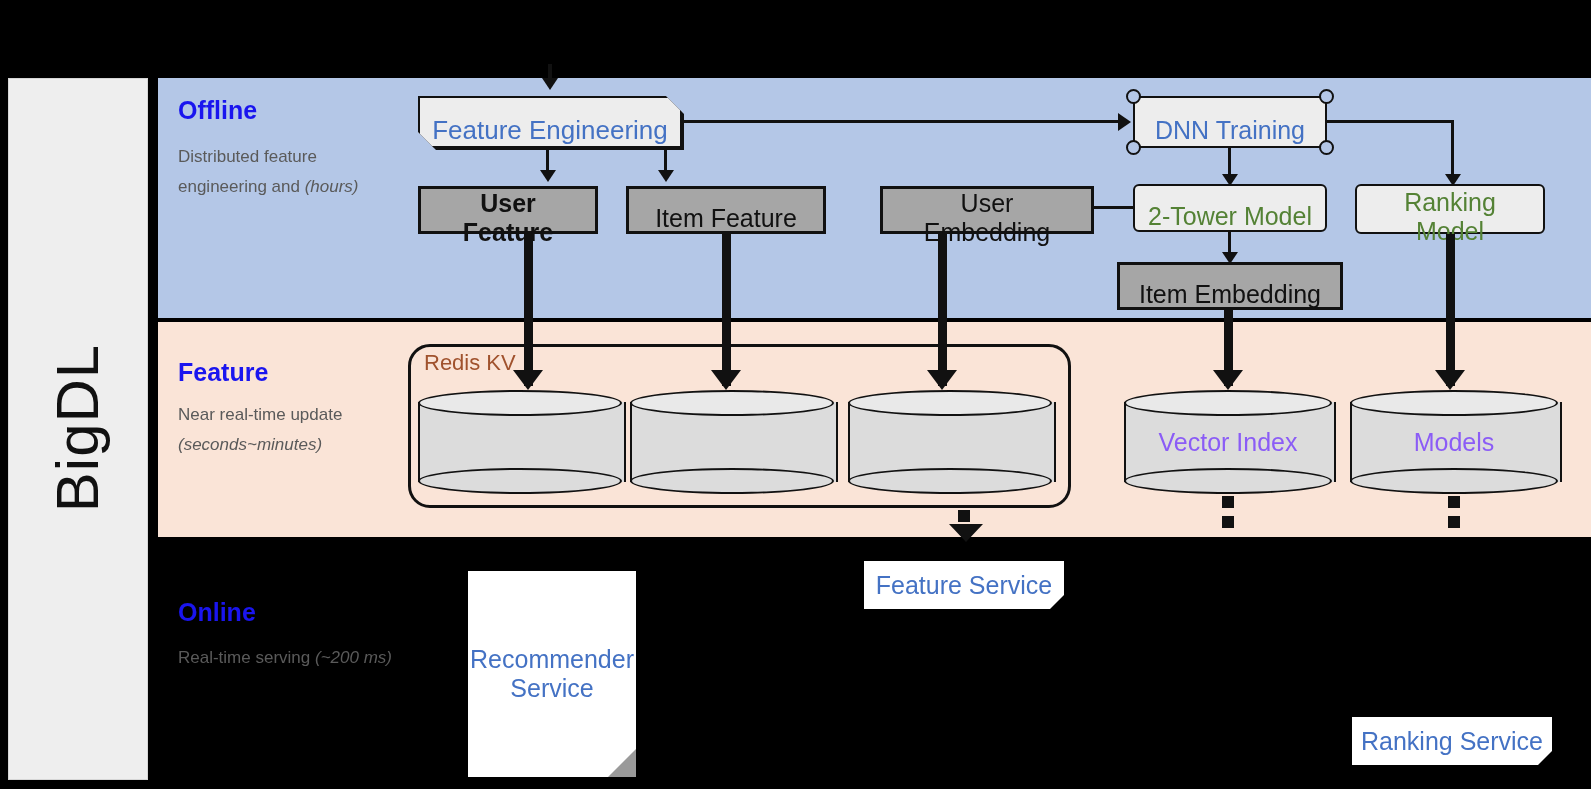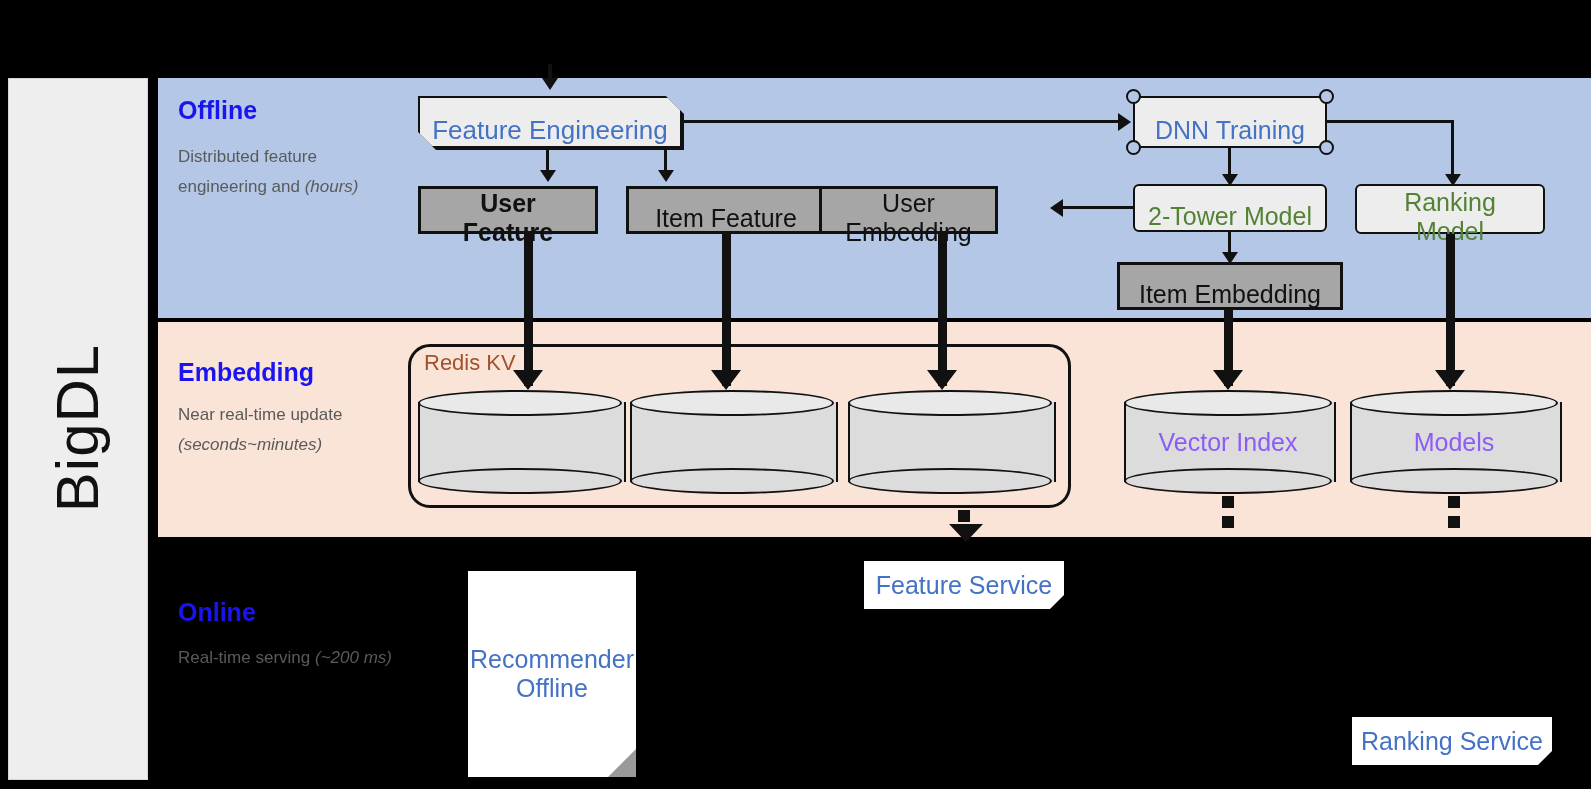--- a/index.html
+++ b/index.html
@@ -135,21 +135,21 @@
   <div id="bigdl-rail"></div>
   <div id="bigdl-label">BigDL</div>
 
   <div class="band" id="band-offline"></div>
   <div class="band" id="band-nearline"></div>
   <div class="band" id="band-online"></div>
 
   <div class="band-title" id="t-offline">Offline</div>
   <div class="band-sub" id="s-offline"><span>Distributed feature engineering and </span><i>(hours)</i></div>
 
-  <div class="band-title" id="t-nearline">Embedding</div>
+  <div class="band-title" id="t-nearline">Feature</div>
   <div class="band-sub" id="s-nearline"><span>Near real-time update </span><i>(seconds~minutes)</i></div>
 
   <div class="band-title" id="t-online">Online</div>
   <div class="band-sub" id="s-online"><span>Real-time serving </span><i>(~200 ms)</i></div>
 
 
   <div class="thinline" style="left:548px;top:64px;width:4px;height:22px;"></div>
   <div class="arrowdown-thin" style="left:542px;top:78px;"></div>
 
   <div class="cutbox-shadow" style="left:420px;top:98px;width:264px;height:52px;"></div>
@@ -193,21 +193,21 @@
 
   <div class="thinline" style="left:1228px;top:232px;width:3px;height:28px;"></div>
   <div class="arrowdown-thin" style="left:1222px;top:252px;"></div>
 
   <div class="graybox" id="user-feature" style="left:418px;top:186px;width:180px;height:48px;font-weight:bold;">
     <div class="nodetext">User Feature</div>
     </div>
   <div class="graybox" id="item-feature" style="left:626px;top:186px;width:200px;height:48px;">
     <div class="nodetext">Item Feature</div>
     </div>
-  <div class="graybox" id="user-embedding" style="left:819px;top:186px;width:179px;height:48px;">
+  <div class="graybox" id="user-embedding" style="left:880px;top:186px;width:214px;height:48px;">
     <div class="nodetext">User Embedding</div>
     </div>
   <div class="graybox" id="item-embedding" style="left:1117px;top:262px;width:226px;height:48px;">
     <div class="nodetext">Item Embedding</div>
     </div>
 
   <div class="thickline" style="left:524px;top:234px;width:9px;height:152px;"></div>
   <div class="arrowdown-thick" style="left:513px;top:370px;"></div>
 
   <div class="thickline" style="left:722px;top:234px;width:9px;height:152px;"></div>
@@ -260,21 +260,21 @@
   <div class="dash-sq" style="left:958px;top:510px;"></div>
   <div class="arrowdown-thick" style="left:949px;top:524px;border-left-width:17px;border-right-width:17px;border-top-width:18px;"></div>
 
   <div class="dash-sq" style="left:1222px;top:496px;"></div>
   <div class="dash-sq" style="left:1222px;top:516px;"></div>
 
   <div class="dash-sq" style="left:1448px;top:496px;"></div>
   <div class="dash-sq" style="left:1448px;top:516px;"></div>
 
   <div class="note" id="recommender-service">
-    <div class="lbl">Recommender Offline</div>
+    <div class="lbl">Recommender Service</div>
     <div class="fold"></div>
   </div>
   <div class="note" id="feature-service">
     <div class="lbl">Feature Service</div>
     <div class="fold"></div>
   </div>
   <div class="note" id="ranking-service">
     <div class="lbl">Ranking Service</div>
     <div class="fold"></div>
   </div>

